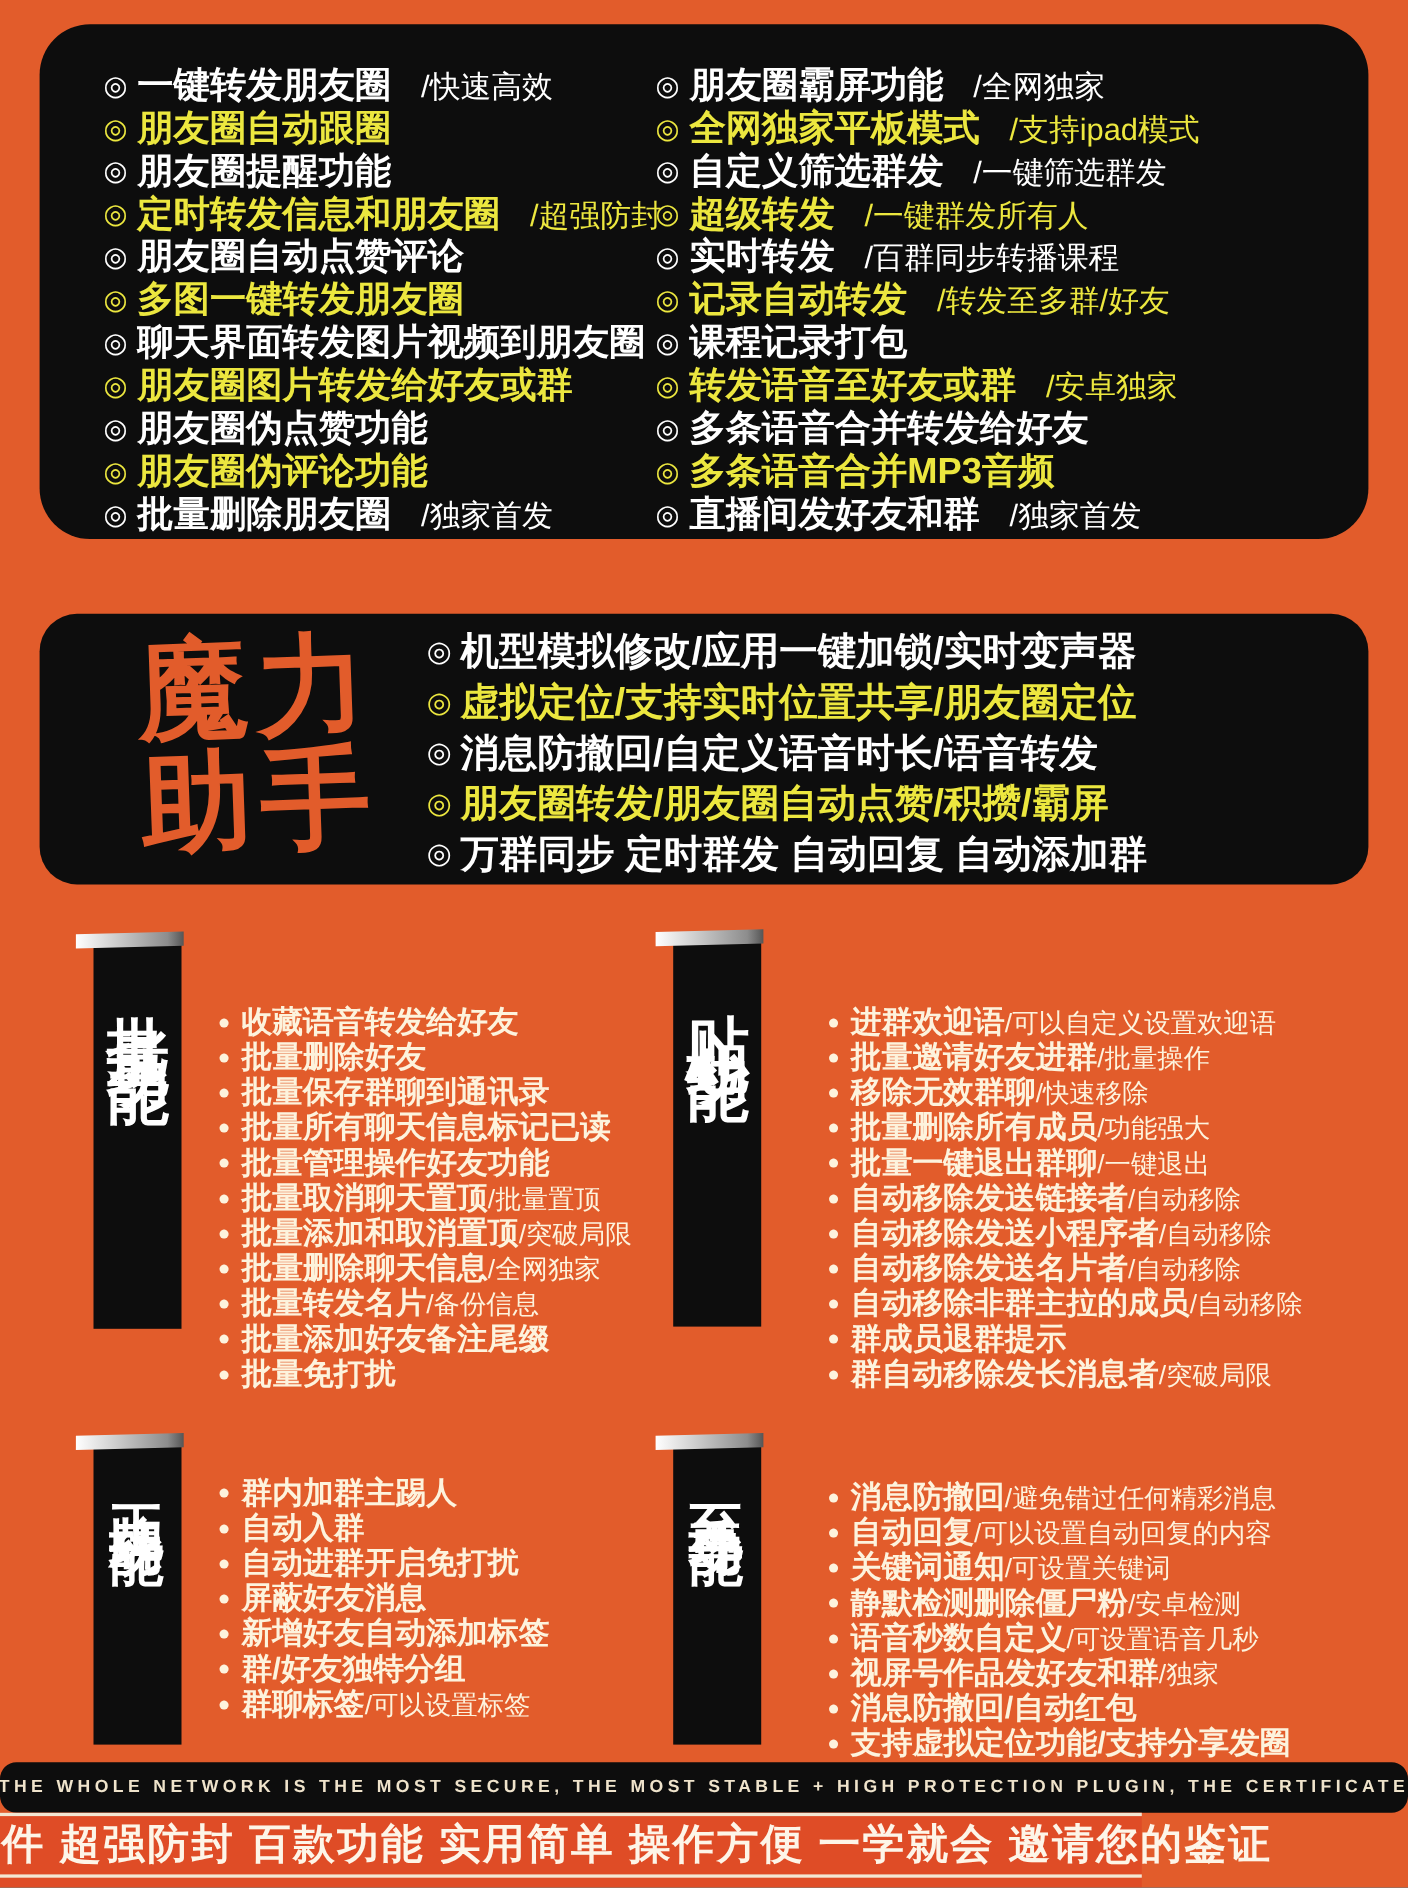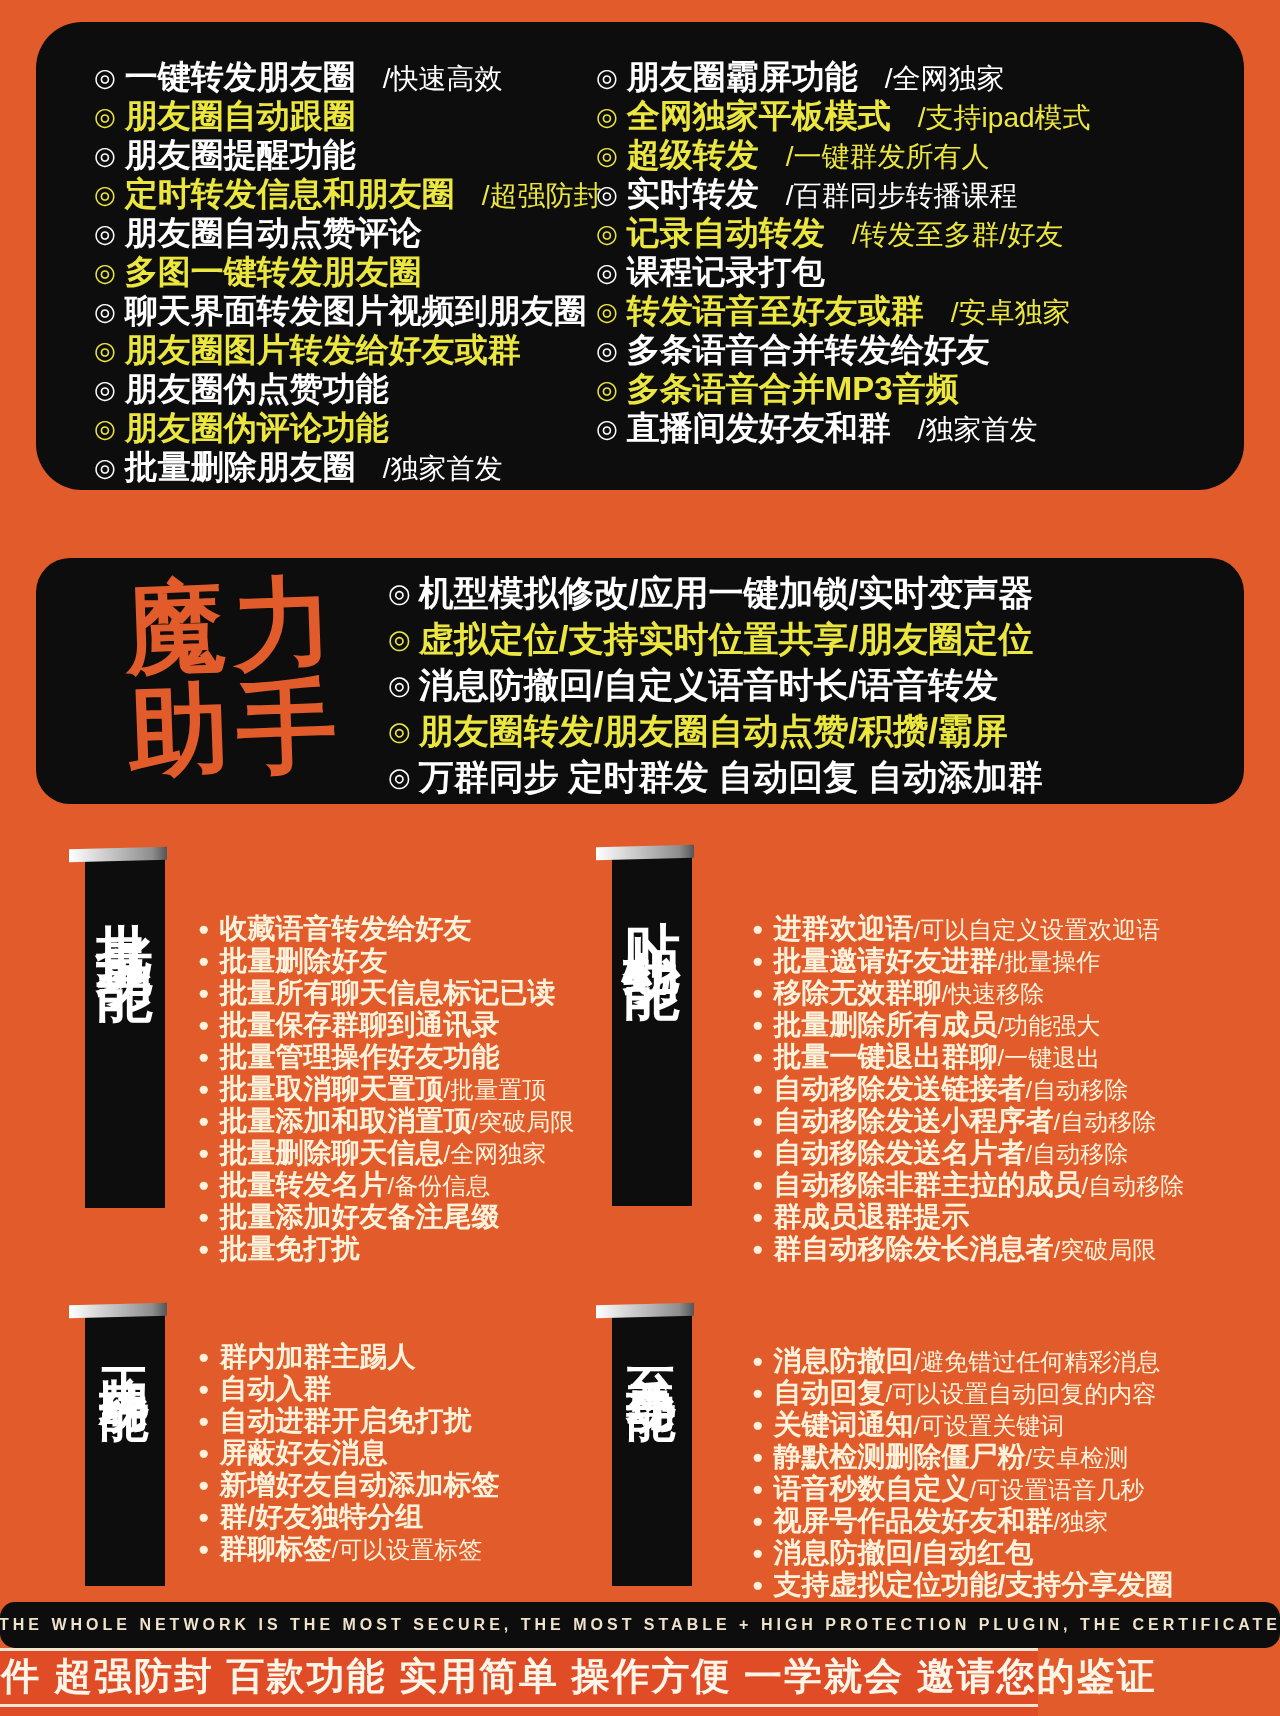--- a/index.html
+++ b/index.html
@@ -88,20 +88,21 @@
         <li class="feat-item c-yellow"><span class="bullet">◎</span><span class="main">多图一键转发朋友圈</span></li>
         <li class="feat-item c-white"><span class="bullet">◎</span><span class="main">聊天界面转发图片视频到朋友圈</span></li>
         <li class="feat-item c-yellow"><span class="bullet">◎</span><span class="main">朋友圈图片转发给好友或群</span></li>
         <li class="feat-item c-white"><span class="bullet">◎</span><span class="main">朋友圈伪点赞功能</span></li>
         <li class="feat-item c-yellow"><span class="bullet">◎</span><span class="main">朋友圈伪评论功能</span></li>
         <li class="feat-item c-white"><span class="bullet">◎</span><span class="main">批量删除朋友圈</span><span class="suffix">/独家首发</span></li>
       </ul>
     <ul class="feat-col col-right">
         <li class="feat-item c-white"><span class="bullet">◎</span><span class="main">朋友圈霸屏功能</span><span class="suffix">/全网独家</span></li>
         <li class="feat-item c-yellow"><span class="bullet">◎</span><span class="main">全网独家平板模式</span><span class="suffix">/支持ipad模式</span></li>
+        <li class="feat-item c-white"><span class="bullet">◎</span><span class="main">自定义筛选群发</span><span class="suffix">/一键筛选群发</span></li>
         <li class="feat-item c-yellow"><span class="bullet">◎</span><span class="main">超级转发</span><span class="suffix">/一键群发所有人</span></li>
         <li class="feat-item c-white"><span class="bullet">◎</span><span class="main">实时转发</span><span class="suffix">/百群同步转播课程</span></li>
         <li class="feat-item c-yellow"><span class="bullet">◎</span><span class="main">记录自动转发</span><span class="suffix">/转发至多群/好友</span></li>
         <li class="feat-item c-white"><span class="bullet">◎</span><span class="main">课程记录打包</span></li>
         <li class="feat-item c-yellow"><span class="bullet">◎</span><span class="main">转发语音至好友或群</span><span class="suffix">/安卓独家</span></li>
         <li class="feat-item c-white"><span class="bullet">◎</span><span class="main">多条语音合并转发给好友</span></li>
         <li class="feat-item c-yellow"><span class="bullet">◎</span><span class="main">多条语音合并MP3音频</span></li>
         <li class="feat-item c-white"><span class="bullet">◎</span><span class="main">直播间发好友和群</span><span class="suffix">/独家首发</span></li>
       </ul>
   </section>
@@ -119,22 +120,22 @@
         <li class="feat-item c-white"><span class="bullet">◎</span><span class="main">万群同步 定时群发 自动回复 自动添加群</span></li>
       </ul>
   </section>
 
   <div class="banner banner-tall" id="banner-1">
     <span class="vtitle">批量功能</span>
   </div>
   <ul class="sec-list" id="list-1">
       <li class="feat-item c-cream"><span class="bullet">●</span><span class="main">收藏语音转发给好友</span></li>
       <li class="feat-item c-cream"><span class="bullet">●</span><span class="main">批量删除好友</span></li>
+      <li class="feat-item c-cream"><span class="bullet">●</span><span class="main">批量保存群聊到通讯录</span></li>
       <li class="feat-item c-cream"><span class="bullet">●</span><span class="main">批量所有聊天信息标记已读</span></li>
-      <li class="feat-item c-cream"><span class="bullet">●</span><span class="main">批量保存群聊到通讯录</span></li>
       <li class="feat-item c-cream"><span class="bullet">●</span><span class="main">批量管理操作好友功能</span></li>
       <li class="feat-item c-cream"><span class="bullet">●</span><span class="main">批量取消聊天置顶</span><span class="suffix">/批量置顶</span></li>
       <li class="feat-item c-cream"><span class="bullet">●</span><span class="main">批量添加和取消置顶</span><span class="suffix">/突破局限</span></li>
       <li class="feat-item c-cream"><span class="bullet">●</span><span class="main">批量删除聊天信息</span><span class="suffix">/全网独家</span></li>
       <li class="feat-item c-cream"><span class="bullet">●</span><span class="main">批量转发名片</span><span class="suffix">/备份信息</span></li>
       <li class="feat-item c-cream"><span class="bullet">●</span><span class="main">批量添加好友备注尾缀</span></li>
       <li class="feat-item c-cream"><span class="bullet">●</span><span class="main">批量免打扰</span></li>
     </ul>
 
   <div class="banner banner-tall" id="banner-2">

